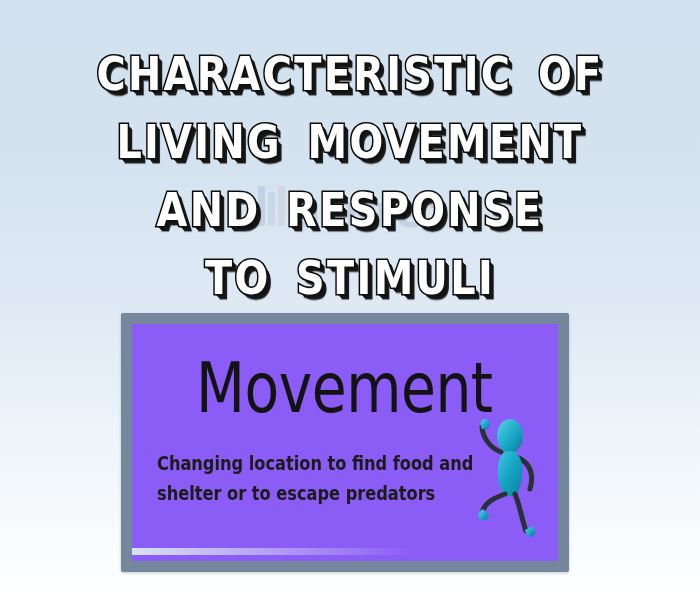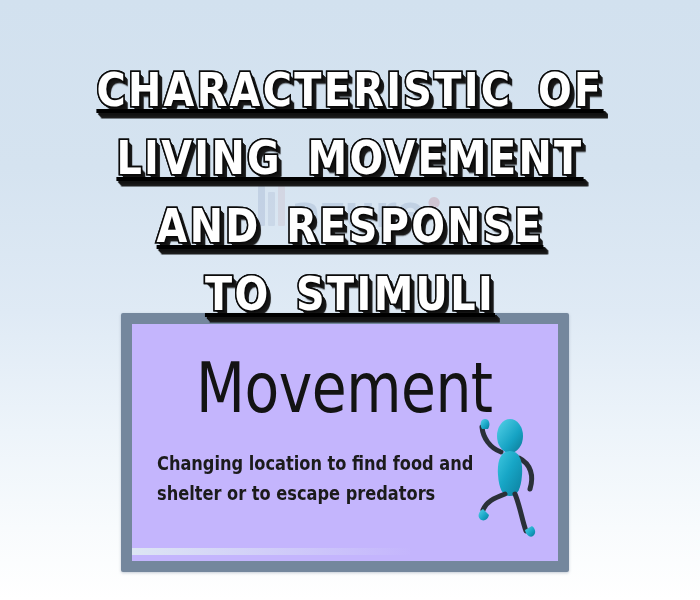--- a/index.html
+++ b/index.html
@@ -65,25 +65,24 @@
     font-size:26px;
     font-weight:bold;
     margin-left:2px;
     align-self:flex-start;
   }
 
   
   #headline {
     position:absolute;
     left:0; right:0;
-    top:56px;
+    top:40px;
     z-index:3;
     text-align:center;
     pointer-events:none;
-    text-decoration:underline;
   }
   #headline .line {
     font-family:"DejaVu Sans Condensed","Liberation Sans Narrow","Liberation Sans", sans-serif;
     font-weight:bold;
     font-size:47px;
     line-height:68px;
     letter-spacing:2.5px;
     word-spacing:10px;
     color:#ffffff;
     white-space:nowrap;
@@ -106,21 +105,21 @@
     width:448px;
     height:259px;
     background:#74879d;
     border-radius:2px;
     box-shadow:0 1px 3px rgba(90,110,135,.35);
     z-index:2;
   }
   #picture-inner {
     position:absolute;
     left:11px; top:11px; right:11px; bottom:11px;
-    background:#c4b5fd;
+    background:#8b5cf6;
     overflow:hidden;
   }
   #picture-inner::after {
     
     content:"";
     position:absolute;
     left:0; right:34%;
     bottom:6px;
     height:7px;
     background:linear-gradient(to right, rgba(222,232,243,.95), rgba(255,255,255,0));

